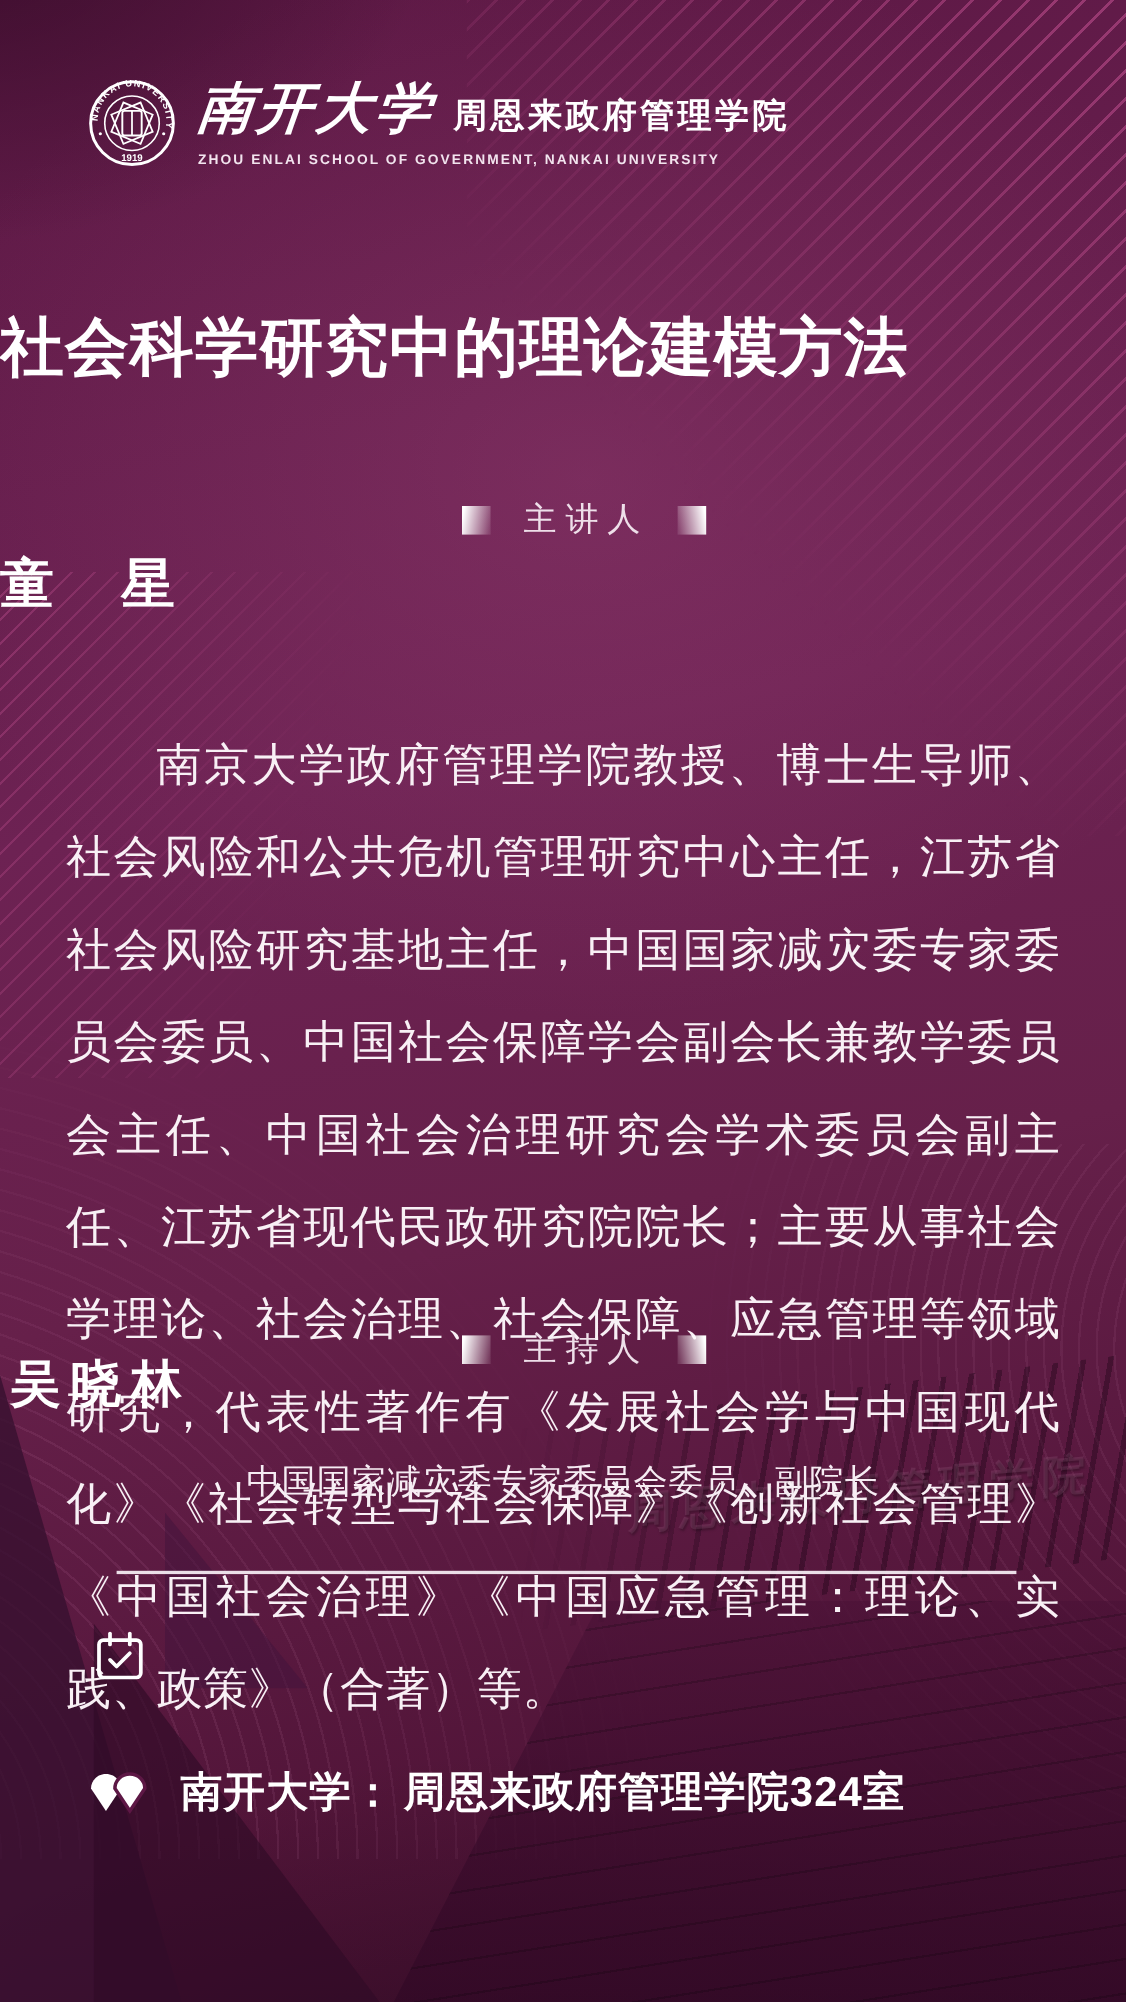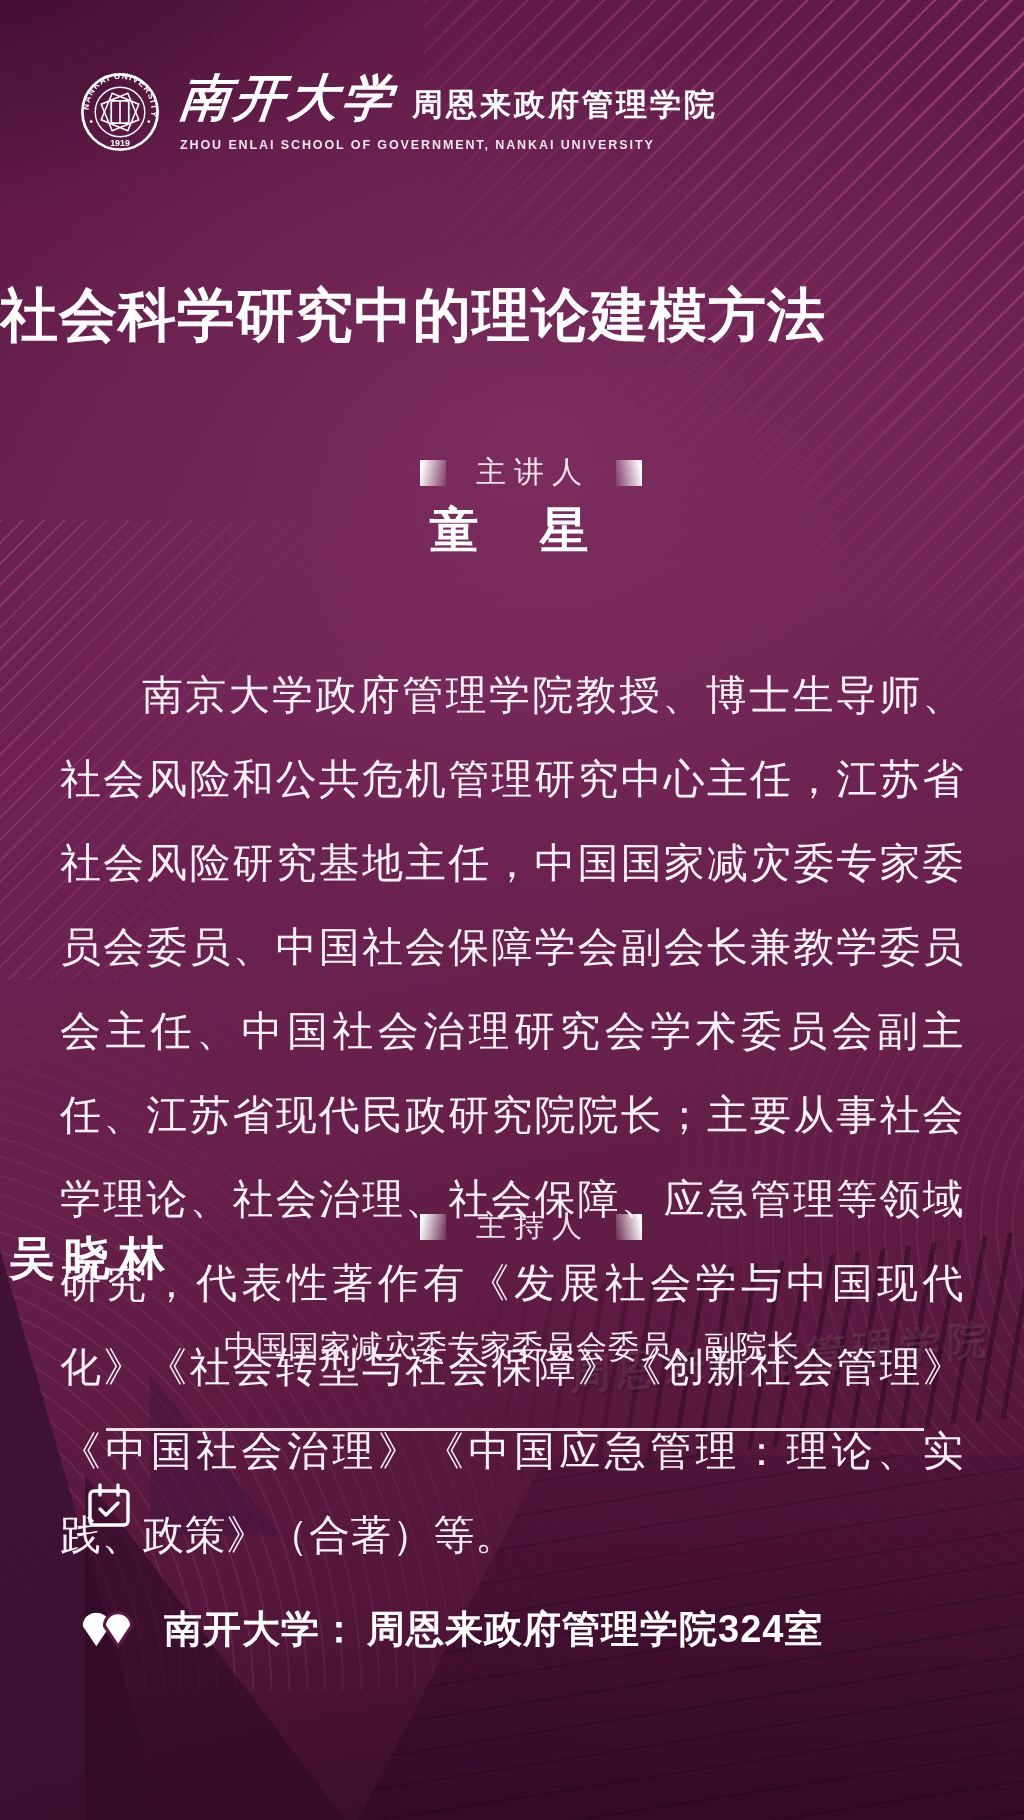--- a/index.html
+++ b/index.html
@@ -60,21 +60,21 @@
     font-size:58px;font-weight:bold;letter-spacing:1px;}
   
   .section-label{position:absolute;left:0;width:100%;display:flex;align-items:center;justify-content:center;gap:26px;margin-left:19px;}
   .label-speaker{top:452px;}
   .label-host{top:1206px;}
   .block{width:26px;height:26px;}
   .block-l{background:linear-gradient(100deg,#ffffff 8%,rgba(255,255,255,.12) 95%);}
   .block-r{background:linear-gradient(260deg,#ffffff 8%,rgba(255,255,255,.12) 95%);}
   .label-text{font-size:30px;letter-spacing:8px;color:#eedfe9;font-weight:500;text-indent:4px;}
   
-  .speaker-name{position:absolute;top:498px;left:0;width:100%;text-align:center;
+  .speaker-name{position:absolute;top:498px;left:0;width:100%;text-align:left;
     font-size:49px;font-weight:bold;letter-spacing:6px;}
   .host-name{position:absolute;top:1228px;left:0;width:100%;text-align:left;
     font-size:46px;font-weight:bold;letter-spacing:9px;text-indent:9px;}
   .host-affil{position:absolute;top:1326px;left:0;width:100%;text-align:center;
     font-size:31px;letter-spacing:1px;color:#f6ecf3;}
   
   .bio{position:absolute;top:612px;left:60px;width:904px;
     font-size:41px;line-height:84px;letter-spacing:.5px;color:#f8f0f5;
     text-align:justify;text-justify:inter-ideograph;text-indent:2em;}
   

